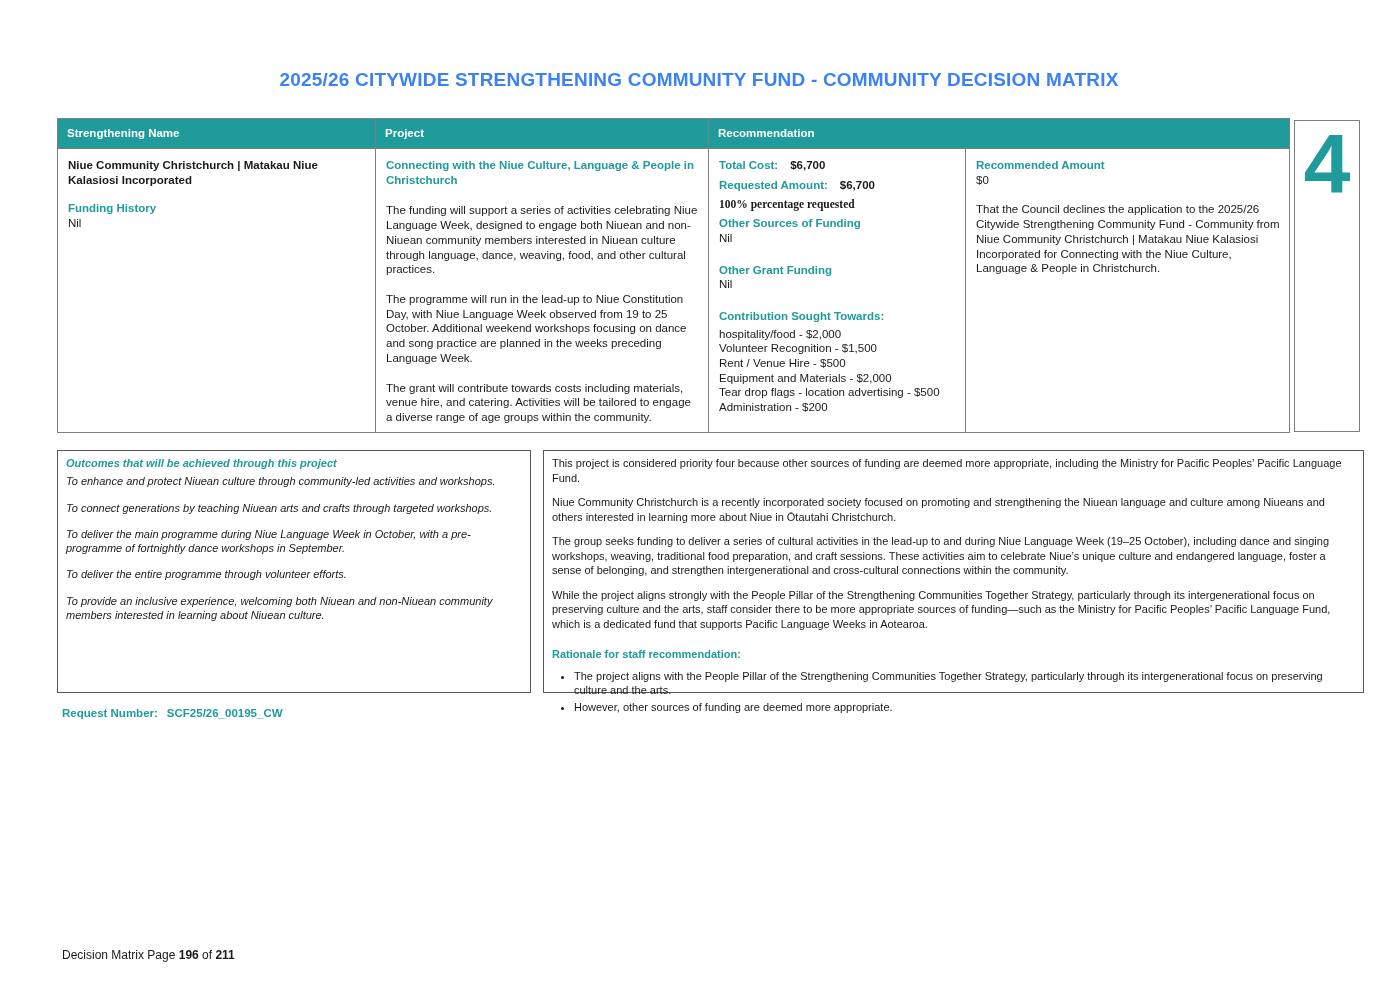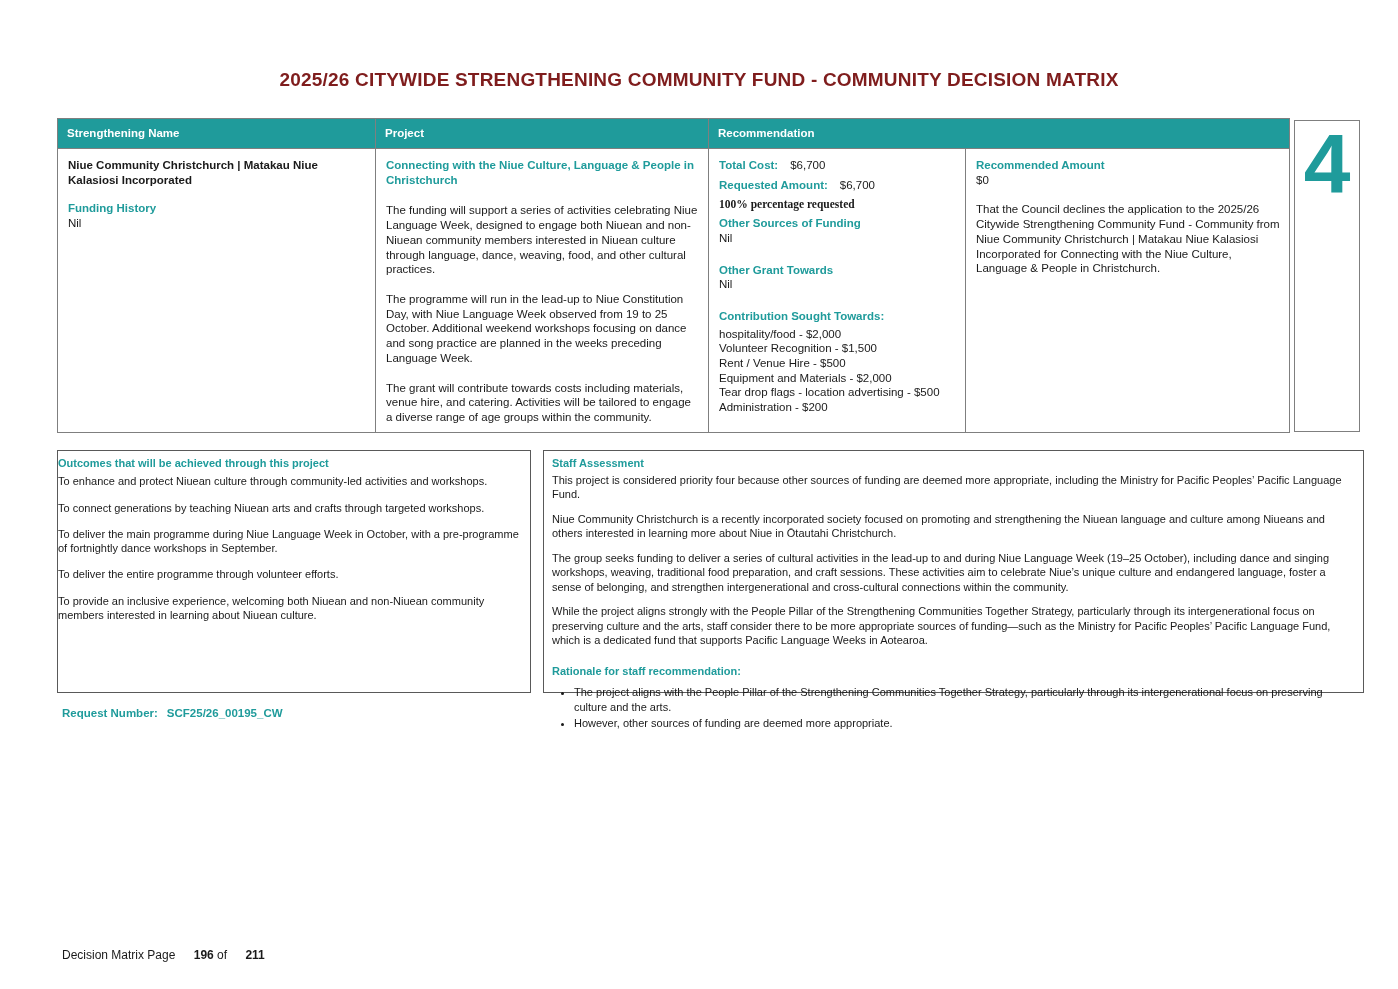--- a/index.html
+++ b/index.html
@@ -4,27 +4,27 @@
 <style>
   html,body { margin:0; padding:0; background:#e8e8e8; }
   .page {
     position:relative;
     width:1398px; height:989px;
     background:#ffffff;
     font-family:"Liberation Sans","DejaVu Sans",sans-serif;
     color:#1a1a1a;
     overflow:hidden;
   }
-  .bold { font-weight:bold;margin-left:15px; }
+  .bold { font-weight:bold; }
 
   .doc-title {
     position:absolute; top:69px; left:0; right:0;
     text-align:center;
     font-size:19px; font-weight:bold;
-    color:#7f1d1d;
+    color:#3b82f6;
     letter-spacing:0.2px;
   }
 
   
   .matrix {
     position:absolute; left:57px; top:118px;
     width:1233px;
     border:1px solid #7f7f7f;
     box-sizing:border-box;
     font-size:11.5px;
@@ -49,21 +49,21 @@
   }
   .m-body .td:last-child { border-right:none; }
 
   .org-name { font-weight:bold; margin-bottom:14px; }
   .sec-head { color:#1F9B9B; font-weight:bold; }
   .proj-title { color:#1F9B9B; font-weight:bold; margin-bottom:16px; }
   .paras p { margin:8px 0 15px 0; }
   .paras p:last-child { margin-bottom:0; }
 
   .budget-line { margin-bottom:5px; }
-  .budget-val { font-weight:normal; margin-left:12px;margin-top:8px; }
+  .budget-val { font-weight:bold; margin-left:12px;margin-top:8px; }
   .pct-line { font-weight:bold; margin-bottom:4px;font-family:Liberation Serif, serif; }
   .budget-block { margin-bottom:17px; }
   .contrib-list div { line-height:1.27; }
 
   .rec-amount { margin-bottom:15px; }
 
   
   .rank-box {
     position:absolute; left:1294px; top:120px;
     width:66px; height:312px;
@@ -76,22 +76,22 @@
     color:#1F9B9B;
     margin-top:9px;
   }
 
   
   .outcomes-box {
     position:absolute; left:57px; top:450px;
     width:474px; height:243px;
     border:1px solid #595959;
     box-sizing:border-box;
-    padding:5px 0;
-    font-size:11px; line-height:1.3;
+    padding:5px 8px;
+    font-size:11px; line-height:1.3;font-style:italic;
   }
   .outcomes-box .sec-head { margin-bottom:4px; }
   .outcomes-list p { margin:0 0 12px 0; }
 
   .staff-box {
     position:absolute; left:543px; top:450px;
     width:821px; height:243px;
     border:1px solid #595959;
     box-sizing:border-box;
     padding:5px 8px;
@@ -152,21 +152,21 @@
           <span class="sec-head">Requested Amount:</span><span class="budget-val">$6,700</span>
         </div>
         <div class="pct-line">100% percentage requested</div>
 
         <div class="budget-block">
           <div class="sec-head">Other Sources of Funding</div>
           <div>Nil</div>
         </div>
 
         <div class="budget-block">
-          <div class="sec-head">Other Grant Towards</div>
+          <div class="sec-head">Other Grant Funding</div>
           <div>Nil</div>
         </div>
 
         <div class="sec-head" style="margin-bottom:3px;">Contribution Sought Towards:</div>
         <div class="contrib-list">
             <div>hospitality/food - $2,000</div>
             <div>Volunteer Recognition - $1,500</div>
             <div>Rent / Venue Hire - $500</div>
             <div>Equipment and Materials - $2,000</div>
             <div>Tear drop flags - location advertising - $500</div>
@@ -192,21 +192,20 @@
     <div class="outcomes-list">
         <p>To enhance and protect Niuean culture through community-led activities and workshops.</p>
         <p>To connect generations by teaching Niuean arts and crafts through targeted workshops.</p>
         <p>To deliver the main programme during Niue Language Week in October, with a pre-programme of fortnightly dance workshops in September.</p>
         <p>To deliver the entire programme through volunteer efforts.</p>
         <p>To provide an inclusive experience, welcoming both Niuean and non-Niuean community members interested in learning about Niuean culture.</p>
       </div>
   </div>
 
   <div class="staff-box">
-    <div class="sec-head">Staff Assessment</div>
     <div class="staff-paras">
         <p>This project is considered priority four because other sources of funding are deemed more appropriate, including the Ministry for Pacific Peoples’ Pacific Language Fund.</p>
         <p>Niue Community Christchurch is a recently incorporated society focused on promoting and strengthening the Niuean language and culture among Niueans and others interested in learning more about Niue in Ōtautahi Christchurch.</p>
         <p>The group seeks funding to deliver a series of cultural activities in the lead-up to and during Niue Language Week (19–25 October), including dance and singing workshops, weaving, traditional food preparation, and craft sessions. These activities aim to celebrate Niue’s unique culture and endangered language, foster a sense of belonging, and strengthen intergenerational and cross-cultural connections within the community.</p>
         <p>While the project aligns strongly with the People Pillar of the Strengthening Communities Together Strategy, particularly through its intergenerational focus on preserving culture and the arts, staff consider there to be more appropriate sources of funding—such as the Ministry for Pacific Peoples’ Pacific Language Fund, which is a dedicated fund that supports Pacific Language Weeks in Aotearoa.</p>
       </div>
     <div class="rationale-head">Rationale for staff recommendation:</div>
     <ul class="bullets">
         <li>The project aligns with the People Pillar of the Strengthening Communities Together Strategy, particularly through its intergenerational focus on preserving culture and the arts.</li>
         <li>However, other sources of funding are deemed more appropriate.</li>

